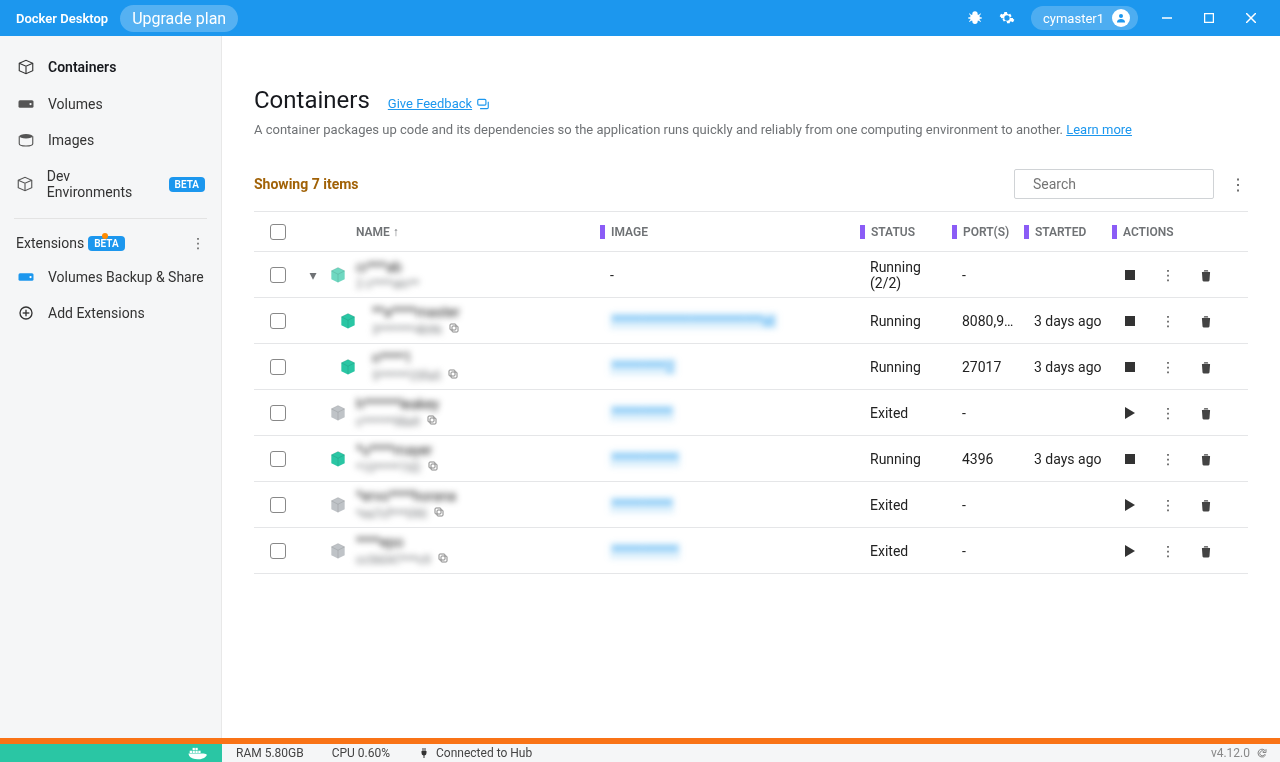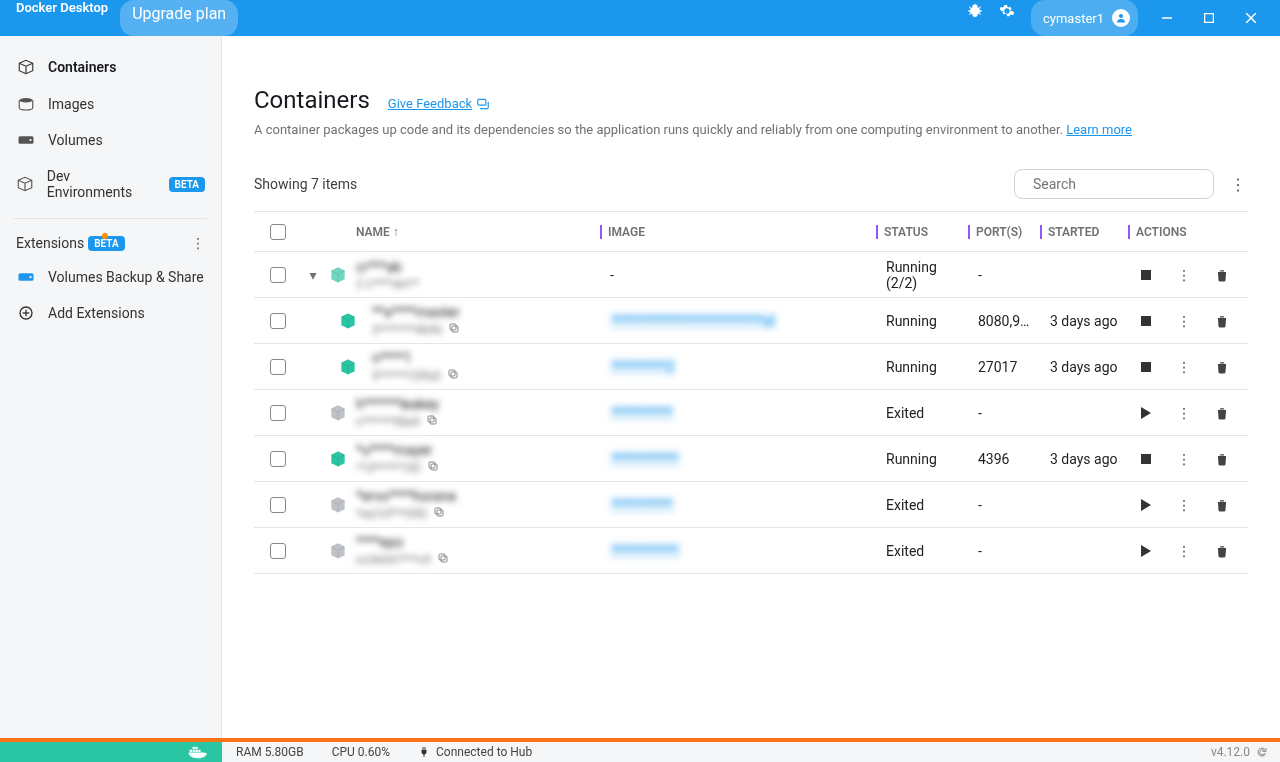--- a/index.html
+++ b/index.html
@@ -1,19 +1,19 @@
 <!DOCTYPE html>
 <html><head>
 <meta charset="utf-8">
 <style>
 * { margin: 0; padding: 0; box-sizing: border-box; font-family: -apple-system, BlinkMacSystemFont, "Segoe UI", Roboto, sans-serif; }
 body { width: 1280px; height: 762px; overflow: hidden; background: #fff; display: flex; flex-direction: column; }
 
 
-.topbar { background: #1c97ee; height: 36px; display: flex; padding: 0 8px; color: #fff; }
+.topbar { background: #1c97ee; height: 36px; display: flex; align-items: center; padding: 0 8px; color: #fff; }
 .topbar .brand { font-size: 13px; font-weight: 600; padding: 0 8px; }
 .topbar .upgrade { background: rgba(255,255,255,0.25); border-radius: 14px; padding: 4px 12px; font-size: 16px; margin-left: 4px; cursor: pointer; }
 .topbar .spacer { flex: 1; }
 .topbar .icon-btn { width: 22px; height: 22px; display: flex; align-items: center; justify-content: center; margin: 0 5px; cursor: pointer; }
 .topbar .user-pill { background: rgba(255,255,255,0.22); border-radius: 14px; padding: 3px 8px 3px 12px; display: flex; align-items: center; font-size: 13px; margin: 0 8px; cursor: pointer; }
 .topbar .user-pill .avatar { width: 18px; height: 18px; background: #fff; border-radius: 50%; margin-left: 8px; display:flex; align-items:center; justify-content:center; }
 .win-ctrl { width: 42px; height: 36px; display: flex; align-items: center; justify-content: center; cursor: pointer; }
 
 
 .main { flex: 1; display: flex; min-height: 0; }
@@ -29,54 +29,54 @@
 
 
 .content { flex: 1; padding: 20px 32px; overflow:auto; position: relative; }
 .page-head { display:flex; align-items: baseline; gap: 18px; }
 .page-title { font-size: 24px; color: #17191e; font-weight: 400; }
 .feedback { color: #1c97ee; font-size: 13px; text-decoration: underline; display:flex; align-items:center; gap:4px; cursor:pointer;margin-top:40px; }
 .page-desc { color: #6f7275; font-size: 13px; margin-top: 8px; }
 .page-desc .learn { color: #1c97ee; text-decoration: underline; cursor:pointer; }
 
 .list-controls { display:flex; align-items:center; margin-top: 32px; }
-.showing { font-size: 14px; color:#404040; flex:1; }
-.search-box { border:1px solid #d0d3d6; border-radius:8px; padding: 6px 10px; display:flex; align-items:center; width: 200px; gap:8px; color:#888; }
+.showing { font-size: 14px; color:#a16207; flex:1;font-weight:bold; }
+.search-box { border:1px solid #d0d3d6; border-radius:2px; padding: 6px 10px; display:flex; align-items:center; width: 200px; gap:8px; color:#888; }
 .search-box input { border:none; outline:none; font-size:14px; flex:1; color:#333; }
 .list-menu { margin-left:14px; cursor:pointer; color:#555; width:20px; text-align:center; }
 
 
 .tbl { margin-top: 12px; border-top:1px solid #e5e6e8; }
 .thead, .trow { display:flex; align-items:center; border-bottom:1px solid #e5e6e8; }
 .thead { height: 40px; color:#6f7275; font-size:12px; font-weight:600; }
 .trow { min-height: 46px; padding: 6px 0; font-size:14px; color:#222; }
 .col-check { width: 48px; display:flex; justify-content:center; }
 .col-expand { width: 22px; display:flex; justify-content:center; color:#6f7275; }
 .col-icon { width: 28px; display:flex; justify-content:center; }
 .col-name { flex: 0 0 248px; padding-left:4px; }
 .col-image { flex: 0 0 260px; border-left:1px solid #e5e6e8; padding-left:10px; }
-.col-status { flex: 0 0 92px; border-left:1px solid #e5e6e8; padding-left:10px;margin-left:16px; }
+.col-status { flex: 0 0 92px; border-left:1px solid #e5e6e8; padding-left:10px; }
 .col-ports { flex: 0 0 72px; border-left:1px solid #e5e6e8; padding-left:10px; }
 .col-started { flex: 0 0 88px; border-left:1px solid #e5e6e8; padding-left:10px; }
 .col-actions { flex:1; border-left:1px solid #e5e6e8; padding-left:10px; display:flex; align-items:center; justify-content:flex-start; gap:22px; }
 .trow .col-image, .trow .col-status, .trow .col-ports, .trow .col-started, .trow .col-actions { border-left:none; }
-.thead .divider { border-left:2px solid #8b5cf6; padding-left:6px; }
+.thead .divider { border-left:5px solid #8b5cf6; padding-left:6px; }
 .name-main { font-size:14px; }
 .name-sub { font-size:12px; color:#6f7275; display:flex; align-items:center; gap:6px; margin-top:2px; }
 .img-link { color:#1c97ee; background:rgba(28,151,238,0.15); display:inline-block; padding:0 2px; }
 .img-blur { filter: blur(3px); }
 .blur { filter: blur(3px); }
 .checkbox { width:16px; height:16px; border:1.6px solid #888; border-radius:3px; cursor:pointer; }
 .cube { width:20px; height:20px; display:inline-flex; align-items:center; justify-content:center; }
 .act-btn { width:16px; height:16px; color:#444; cursor:pointer; display:flex; align-items:center; justify-content:center; }
 .act-btn.delete { color:#444; }
 .copy-icon { color:#888; cursor:pointer; }
 
 
-.footer { height: 24px; background: #f5f6f7; display:flex; align-items:center; font-size:12px; color:#444; border-top:4px solid #f97316; }
+.footer { height: 24px; background: #f5f6f7; display:flex; align-items:center; font-size:12px; color:#444; border-top:6px solid #f97316; }
 .footer .whale { width:222px; background:#2ac6a4; height:100%; display:flex; align-items:center; justify-content:flex-end; padding-right:10px; color:#fff; }
 .footer-item { padding: 0 14px; display:flex; align-items:center; gap:6px; }
 .footer .right { margin-left:auto; padding-right:12px; color:#888; display:flex; align-items:center; gap: 6px;}
 </style>
 </head>
 <body>
 
 <div class="topbar">
   <span class="brand">Docker Desktop</span>
   <span class="upgrade">Upgrade plan</span>
@@ -126,35 +126,35 @@
           <span class="side-icon">
             <svg width="18" height="18" viewBox="0 0 24 24" fill="#333">
               <path d="M3 7l9-4 9 4v10l-9 4-9-4z" fill="none" stroke="#333" stroke-width="1.5"></path>
               <path d="M3 7l9 4 9-4M12 11v10" fill="none" stroke="#333" stroke-width="1.5"></path>
             </svg>
           </span>
           <span>Containers</span>
         </div>
         <div class="side-item">
           <span class="side-icon">
+            <svg width="18" height="14" viewBox="0 0 24 16" fill="#555">
+              <rect x="2" y="3" width="20" height="10" rx="2"></rect>
+              <circle cx="18" cy="8" r="1.5" fill="#f5f6f7"></circle>
+            </svg>
+          </span>
+          <span>Volumes</span>
+        </div>
+        <div class="side-item">
+          <span class="side-icon">
             <svg width="18" height="14" viewBox="0 0 24 18" fill="#555">
               <ellipse cx="12" cy="4" rx="9" ry="3"></ellipse>
               <path d="M3 4v10c0 1.7 4 3 9 3s9-1.3 9-3V4" fill="none" stroke="#555" stroke-width="1.5"></path>
             </svg>
           </span>
           <span>Images</span>
-        </div>
-        <div class="side-item">
-          <span class="side-icon">
-            <svg width="18" height="14" viewBox="0 0 24 16" fill="#555">
-              <rect x="2" y="3" width="20" height="10" rx="2"></rect>
-              <circle cx="18" cy="8" r="1.5" fill="#f5f6f7"></circle>
-            </svg>
-          </span>
-          <span>Volumes</span>
         </div>
         <div class="side-item">
           <span class="side-icon">
             <svg width="18" height="18" viewBox="0 0 24 24" fill="none" stroke="#555" stroke-width="1.5">
               <path d="M3 7l9-4 9 4v10l-9 4-9-4z"></path>
               <path d="M3 7l9 4 9-4M12 11v10"></path>
             </svg>
           </span>
           <span>Dev Environments</span>
           <span class="beta-badge">BETA</span>

